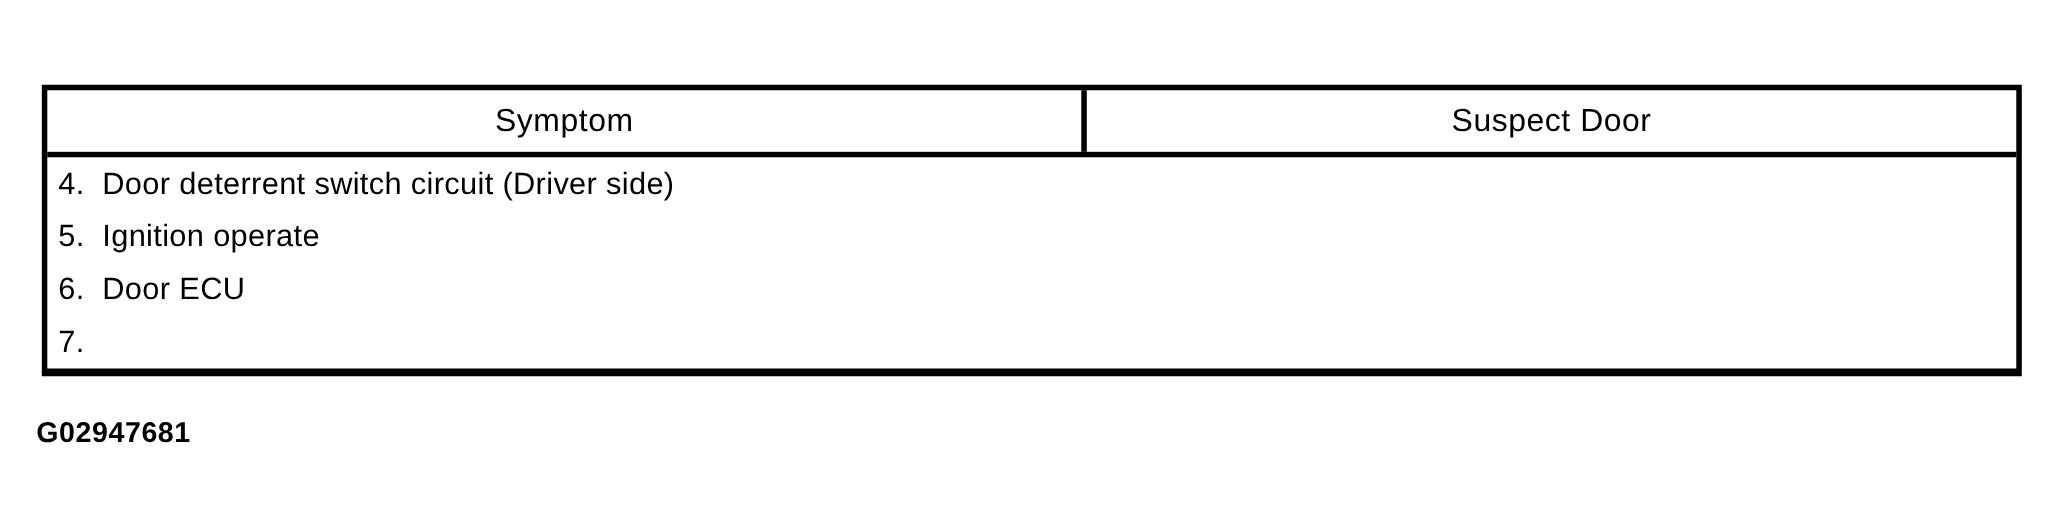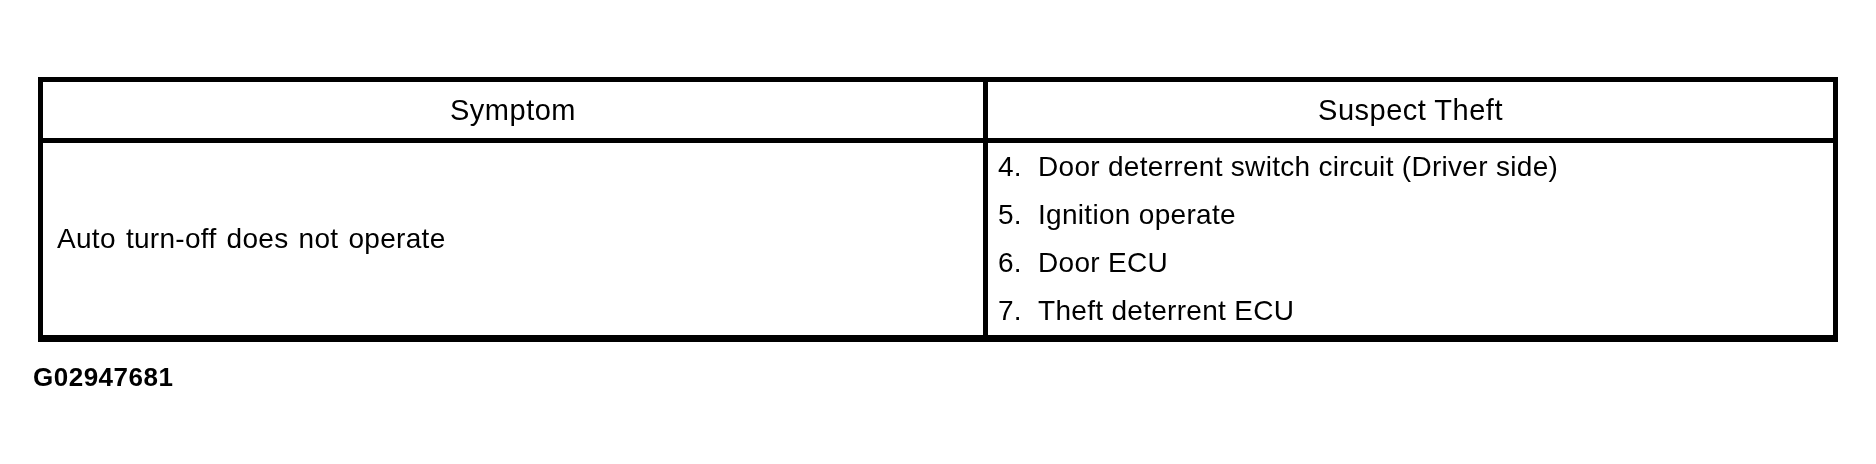--- a/index.html
+++ b/index.html
@@ -94,58 +94,56 @@
   }
 
   .suspect-item .item-num {
     width: 40px;
     flex-shrink: 0;
   }
 
   .figure-id {
     position: absolute;
     left: 33px;
-    top: 362px;
+    top: 378px;
     font-size: 26px;
     font-weight: bold;
     letter-spacing: 0.5px;
     color: #000000;
   }
 </style>
 </head>
 <body>
 
 <div class="page">
 
   <div class="doc-table">
 
     <div class="table-header-row">
       <div class="header-cell symptom-col">Symptom</div>
-      <div class="header-cell suspect-col">Suspect Theft</div>
+      <div class="header-cell suspect-col">Suspect Door</div>
     </div>
 
     <div class="table-body-row">
-      <div class="body-cell symptom-cell">Auto turn-off does not operate</div>
 
       <div class="body-cell suspect-cell">
         <div class="suspect-item">
           <span class="item-num">4.</span>
           <span class="item-label">Door deterrent switch circuit (Driver side)</span>
         </div>
         <div class="suspect-item">
           <span class="item-num">5.</span>
           <span class="item-label">Ignition operate</span>
         </div>
         <div class="suspect-item">
           <span class="item-num">6.</span>
           <span class="item-label">Door ECU</span>
         </div>
         <div class="suspect-item">
           <span class="item-num">7.</span>
-          <span class="item-label">Theft deterrent ECU</span>
         </div>
       </div>
     </div>
 
   </div>
 
   <div class="figure-id">G02947681</div>
 
 </div>
 

